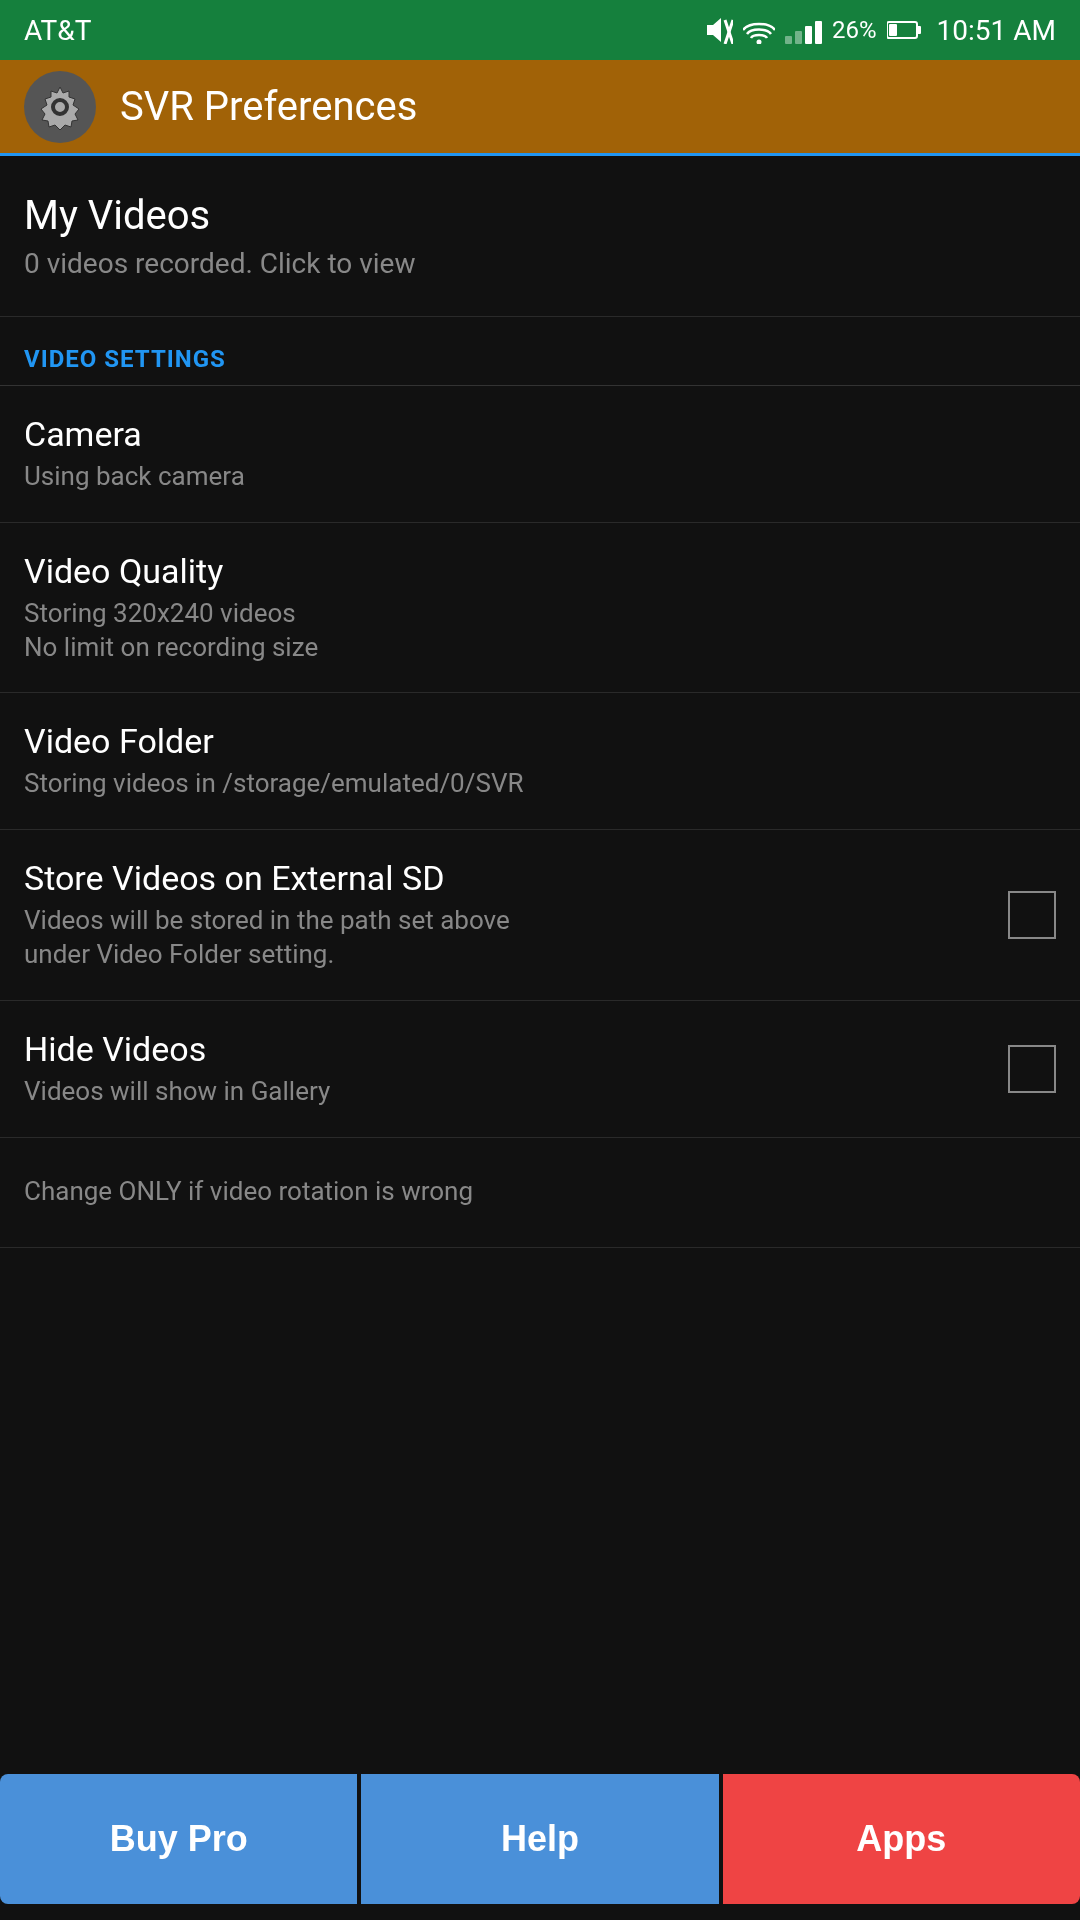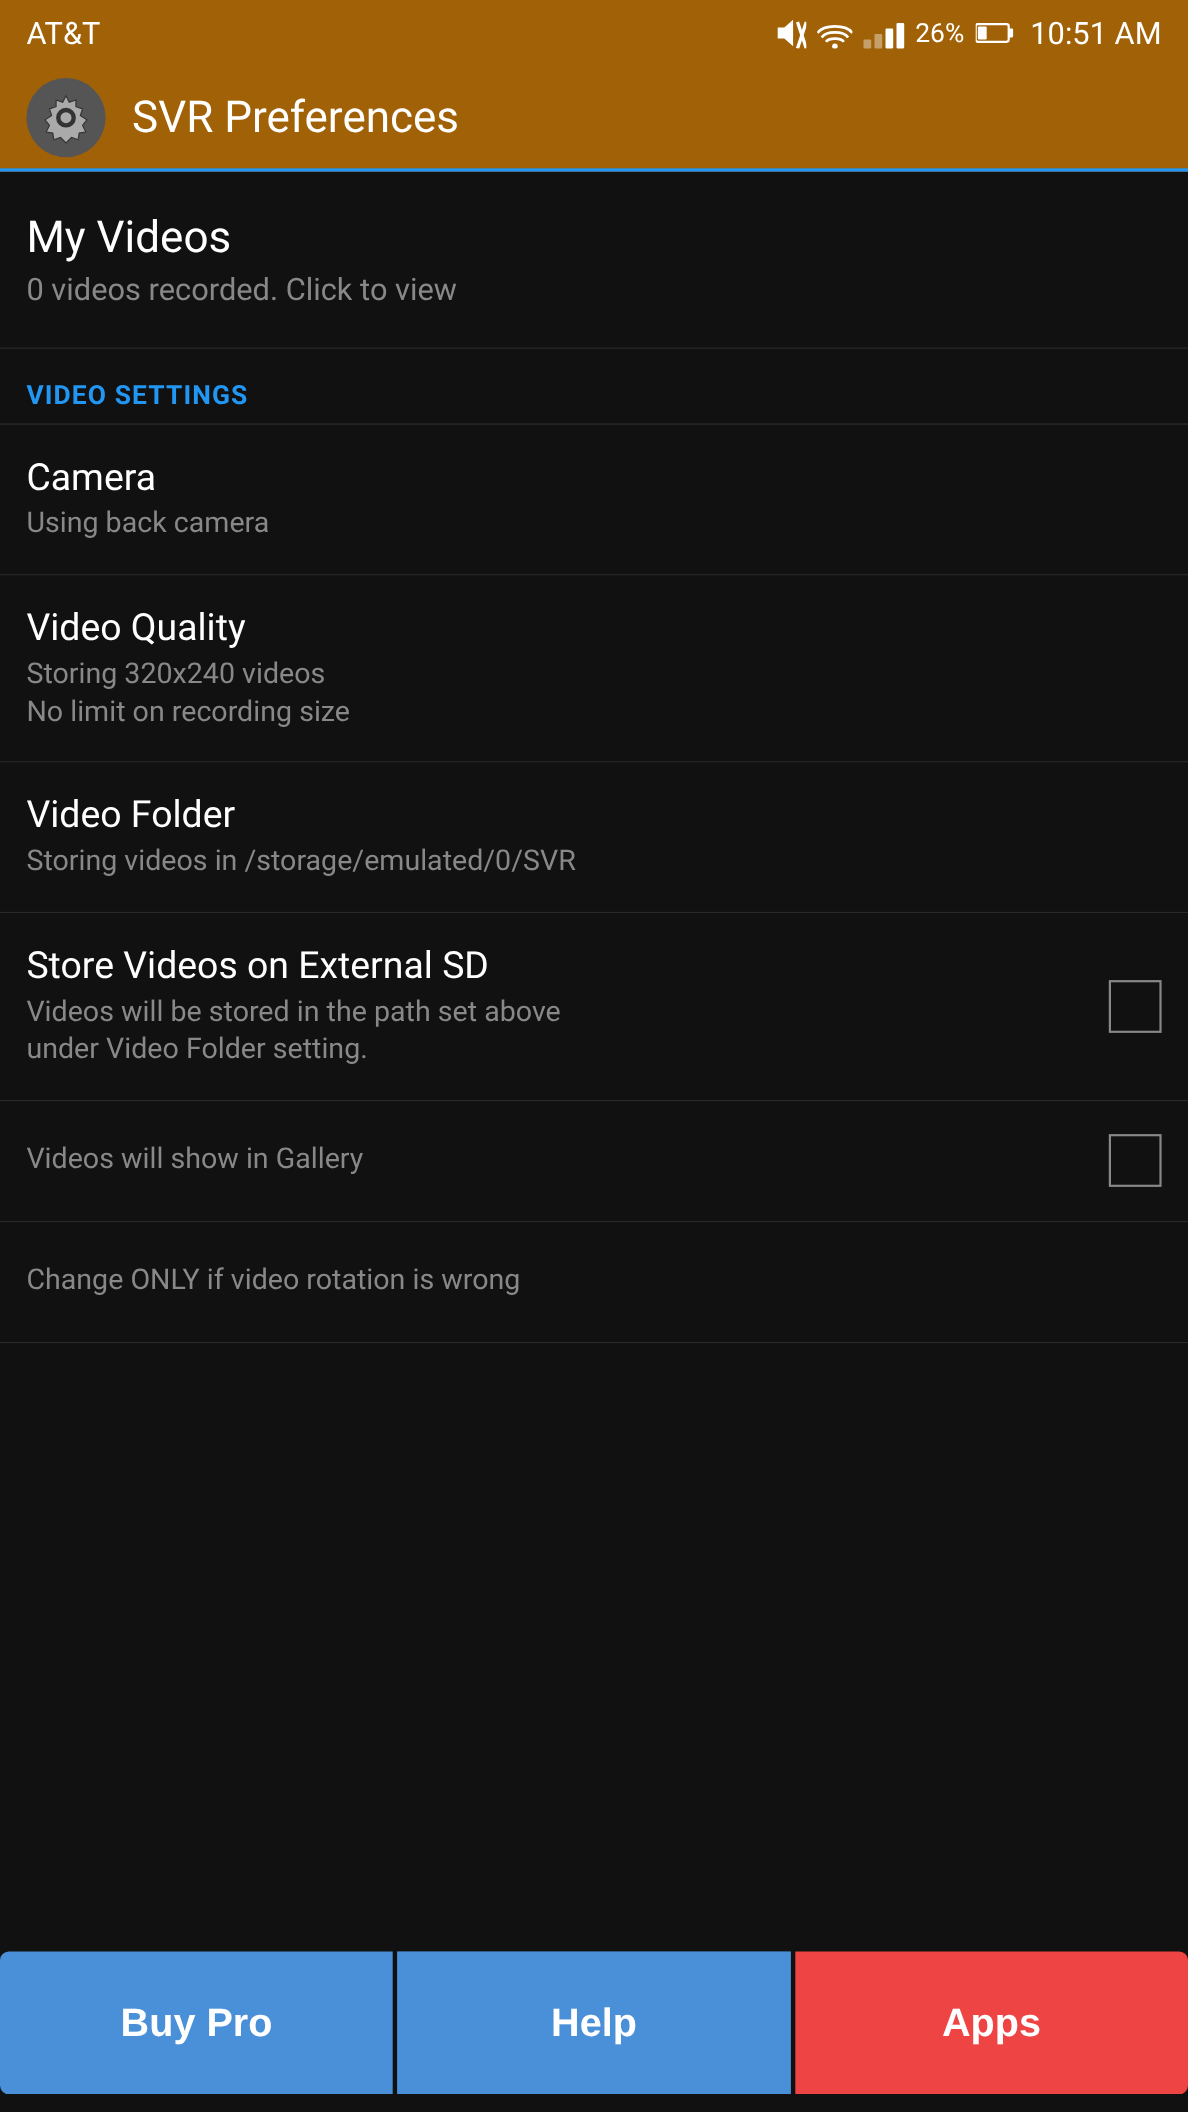--- a/index.html
+++ b/index.html
@@ -9,21 +9,21 @@
       width: 1080px;
       min-height: 1920px;
       background: #111111;
       font-family: 'Roboto', Arial, sans-serif;
       color: #ffffff;
       overflow-x: hidden;
     }
 
     
     .status-bar {
-      background: #a16207;
+      background: #15803d;
       height: 60px;
       display: flex;
       align-items: center;
       justify-content: space-between;
       padding: 0 24px;
     }
     .status-bar-left {
       font-size: 28px;
       color: #ffffff;
       font-weight: 400;
@@ -302,20 +302,21 @@
   <div class="pref-item">
     <div class="pref-item-text">
       <div class="pref-item-title">Store Videos on External SD</div>
       <div class="pref-item-summary">Videos will be stored in the path set above<br>under Video Folder setting.</div>
     </div>
     <div class="pref-checkbox"></div>
   </div>
 
   <div class="pref-item">
     <div class="pref-item-text">
+      <div class="pref-item-title">Hide Videos</div>
       <div class="pref-item-summary">Videos will show in Gallery</div>
     </div>
     <div class="pref-checkbox"></div>
   </div>
 
   <div class="pref-item">
     <div class="pref-item-text">
       <div class="pref-item-summary">Change ONLY if video rotation is wrong</div>
     </div>
   </div>

